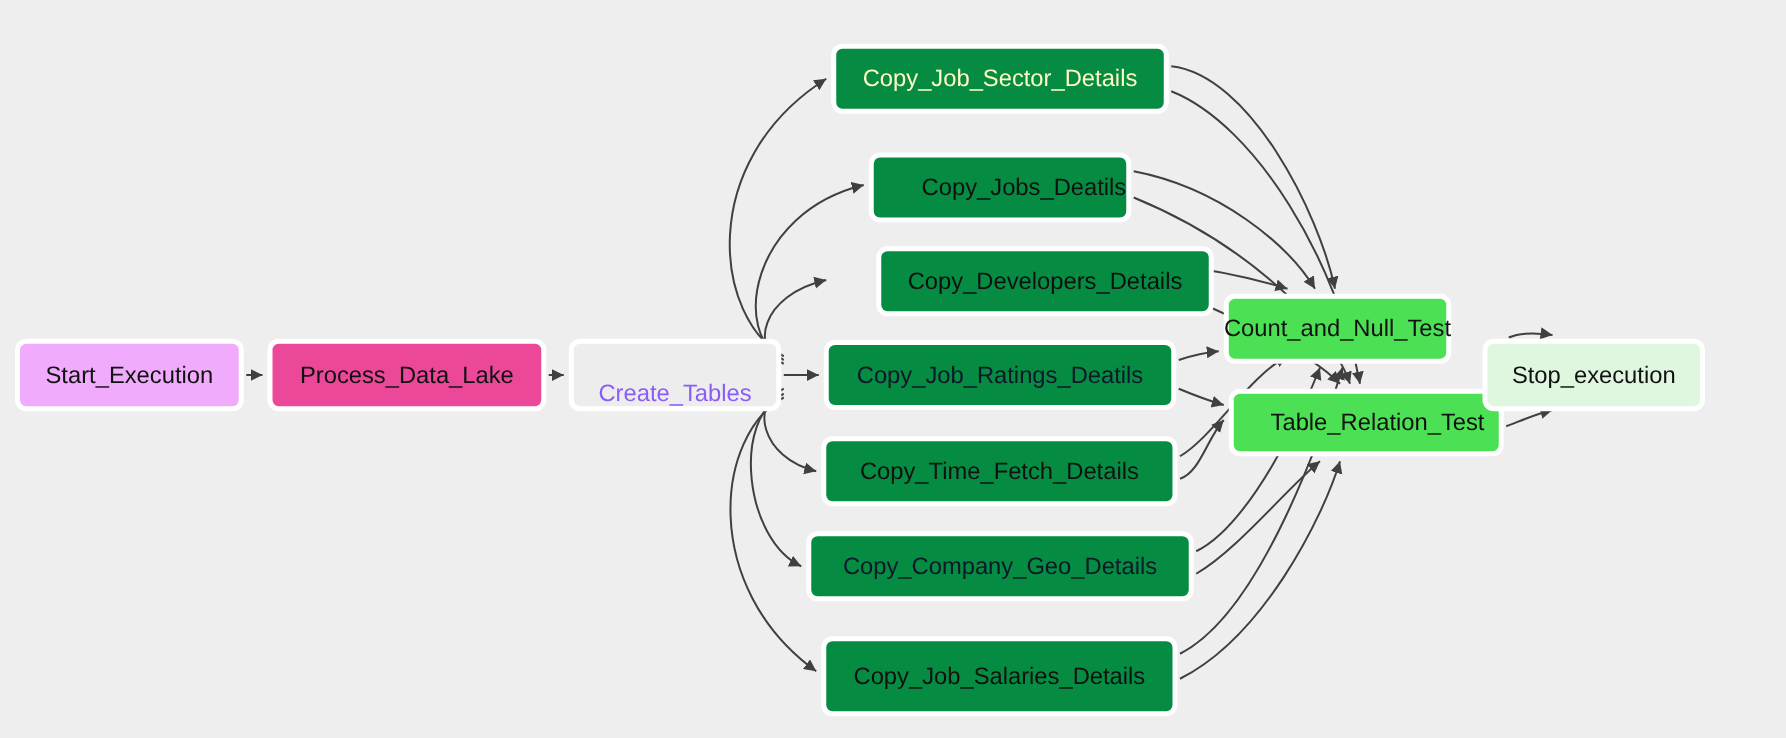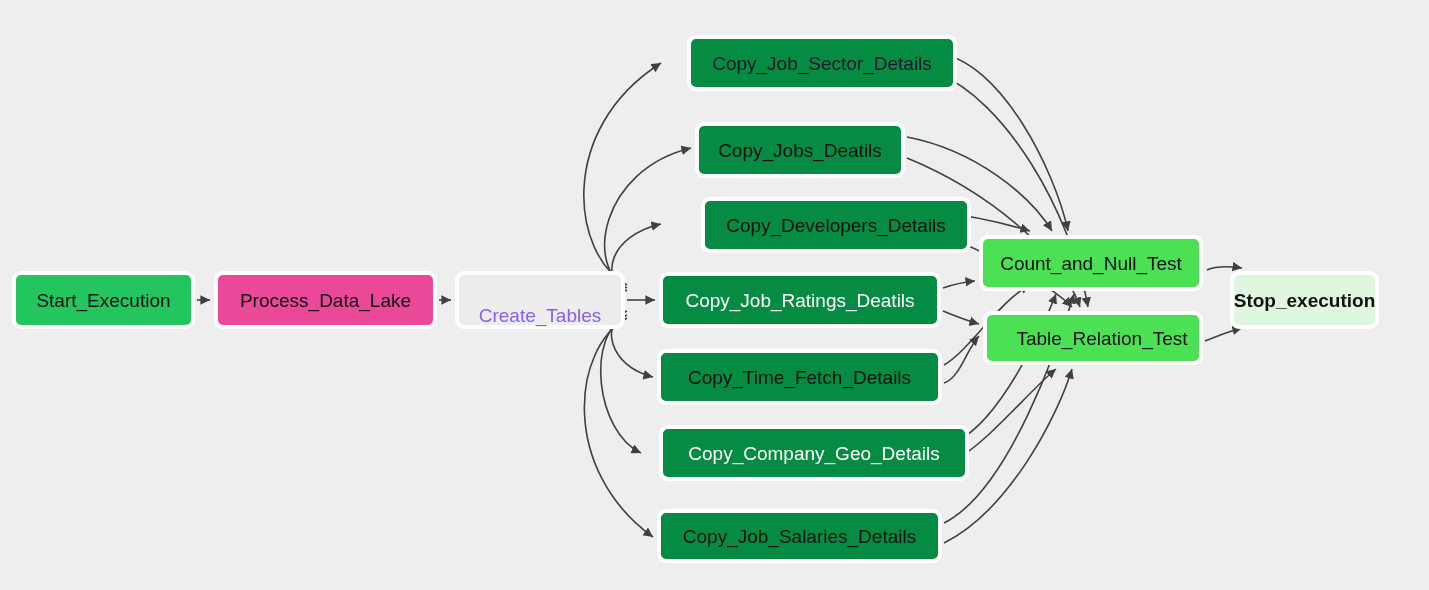--- a/index.html
+++ b/index.html
@@ -74,53 +74,53 @@
         <path d="M 944,383 C 960,378 966,350 979,336" fill="none" stroke="#404040" stroke-width="1.6" marker-end="url(#arrowhead)"></path>
         <path d="M 957,441 C 1000,420 1042,330 1056,294" fill="none" stroke="#404040" stroke-width="1.6" marker-end="url(#arrowhead)"></path>
         <path d="M 957,459 C 990,440 1030,390 1056,369" fill="none" stroke="#404040" stroke-width="1.6" marker-end="url(#arrowhead)"></path>
         <path d="M 944,523 C 1010,490 1060,340 1074,294" fill="none" stroke="#404040" stroke-width="1.6" marker-end="url(#arrowhead)"></path>
         <path d="M 944,543 C 1010,510 1058,415 1072,369" fill="none" stroke="#404040" stroke-width="1.6" marker-end="url(#arrowhead)"></path>
         <path d="M 1207,270 C 1216,266 1228,266 1242,268" fill="none" stroke="#404040" stroke-width="1.6" marker-end="url(#arrowhead)"></path>
         <path d="M 1205,341 C 1216,337 1226,332 1242,328" fill="none" stroke="#404040" stroke-width="1.6" marker-end="url(#arrowhead)"></path>
       </g>
   </svg>
   <div id="node-group">
-      <div class="node" style="left: 12px; top: 271px; width: 183px; height: 58px; background: #22c55e; color: rgb(17, 17, 17);">
+      <div class="node" style="left: 12px; top: 271px; width: 183px; height: 58px; background: #f0abfc; color: rgb(17, 17, 17);">
         <span class="node-label">Start_Execution</span>
       </div>
       <div class="node" style="left: 214px; top: 271px; width: 223px; height: 58px; background: #ec4899; color: rgb(17, 17, 17);">
         <span class="node-label">Process_Data_Lake</span>
       </div>
       <div class="node" style="left: 455px; top: 271px; width: 170px; height: 58px; background: rgb(237, 237, 237); color: #8b5cf6; align-items: flex-end;">
         <span class="node-label">Create_Tables</span>
       </div>
-      <div class="node" style="left: 687px; top: 35px; width: 270px; height: 56px; background: rgb(5, 140, 66); color: #0f172a;">
+      <div class="node" style="left: 665px; top: 35px; width: 270px; height: 56px; background: rgb(5, 140, 66); color: #fef9c3;">
         <span class="node-label">Copy_Job_Sector_Details</span>
       </div>
-      <div class="node" style="left: 695px; top: 122px; width: 210px; height: 56px; background: rgb(5, 140, 66); color: rgb(17, 17, 17);">
+      <div class="node" style="left: 695px; top: 122px; width: 210px; height: 56px; background: rgb(5, 140, 66); color: rgb(17, 17, 17); justify-content: flex-end;">
         <span class="node-label">Copy_Jobs_Deatils</span>
       </div>
       <div class="node" style="left: 701px; top: 197px; width: 270px; height: 56px; background: rgb(5, 140, 66); color: rgb(17, 17, 17);">
         <span class="node-label">Copy_Developers_Details</span>
       </div>
-      <div class="node" style="left: 659px; top: 272px; width: 282px; height: 56px; background: rgb(5, 140, 66); color: #ffffff;">
+      <div class="node" style="left: 659px; top: 272px; width: 282px; height: 56px; background: rgb(5, 140, 66); color: #0f172a;">
         <span class="node-label">Copy_Job_Ratings_Deatils</span>
       </div>
       <div class="node" style="left: 657px; top: 349px; width: 285px; height: 56px; background: rgb(5, 140, 66); color: rgb(17, 17, 17); align-items: center;">
         <span class="node-label">Copy_Time_Fetch_Details</span>
       </div>
-      <div class="node" style="left: 659px; top: 425px; width: 310px; height: 56px; background: rgb(5, 140, 66); color: #ffffff;">
+      <div class="node" style="left: 645px; top: 425px; width: 310px; height: 56px; background: rgb(5, 140, 66); color: #0f172a;">
         <span class="node-label">Copy_Company_Geo_Details</span>
       </div>
-      <div class="node" style="left: 657px; top: 509px; width: 285px; height: 54px; background: rgb(5, 140, 66); color: rgb(17, 17, 17);">
+      <div class="node" style="left: 657px; top: 509px; width: 285px; height: 64px; background: rgb(5, 140, 66); color: rgb(17, 17, 17);">
         <span class="node-label">Copy_Job_Salaries_Details</span>
       </div>
-      <div class="node" style="left: 979px; top: 235px; width: 224px; height: 56px; background: rgb(76, 225, 85); color: rgb(17, 17, 17);">
+      <div class="node" style="left: 979px; top: 235px; width: 182px; height: 56px; background: rgb(76, 225, 85); color: rgb(17, 17, 17);">
         <span class="node-label">Count_and_Null_Test</span>
       </div>
       <div class="node" style="left: 983px; top: 311px; width: 220px; height: 54px; background: rgb(76, 225, 85); color: rgb(17, 17, 17); padding-left: 18px;">
         <span class="node-label">Table_Relation_Test</span>
       </div>
-      <div class="node" style="left: 1230px; top: 271px; width: 149px; height: 58px; background: rgb(224, 247, 223); color: rgb(17, 17, 17); font-weight: bold;">
+      <div class="node" style="left: 1186px; top: 271px; width: 178px; height: 58px; background: rgb(224, 247, 223); color: rgb(17, 17, 17);">
         <span class="node-label">Stop_execution</span>
       </div>
     </div>
 </div>
 
 </body></html>

